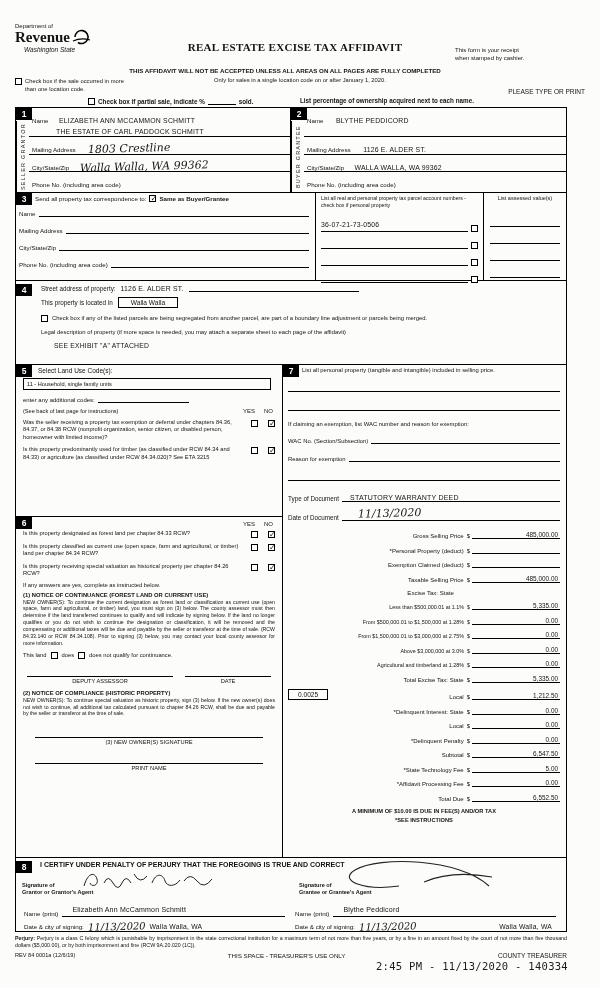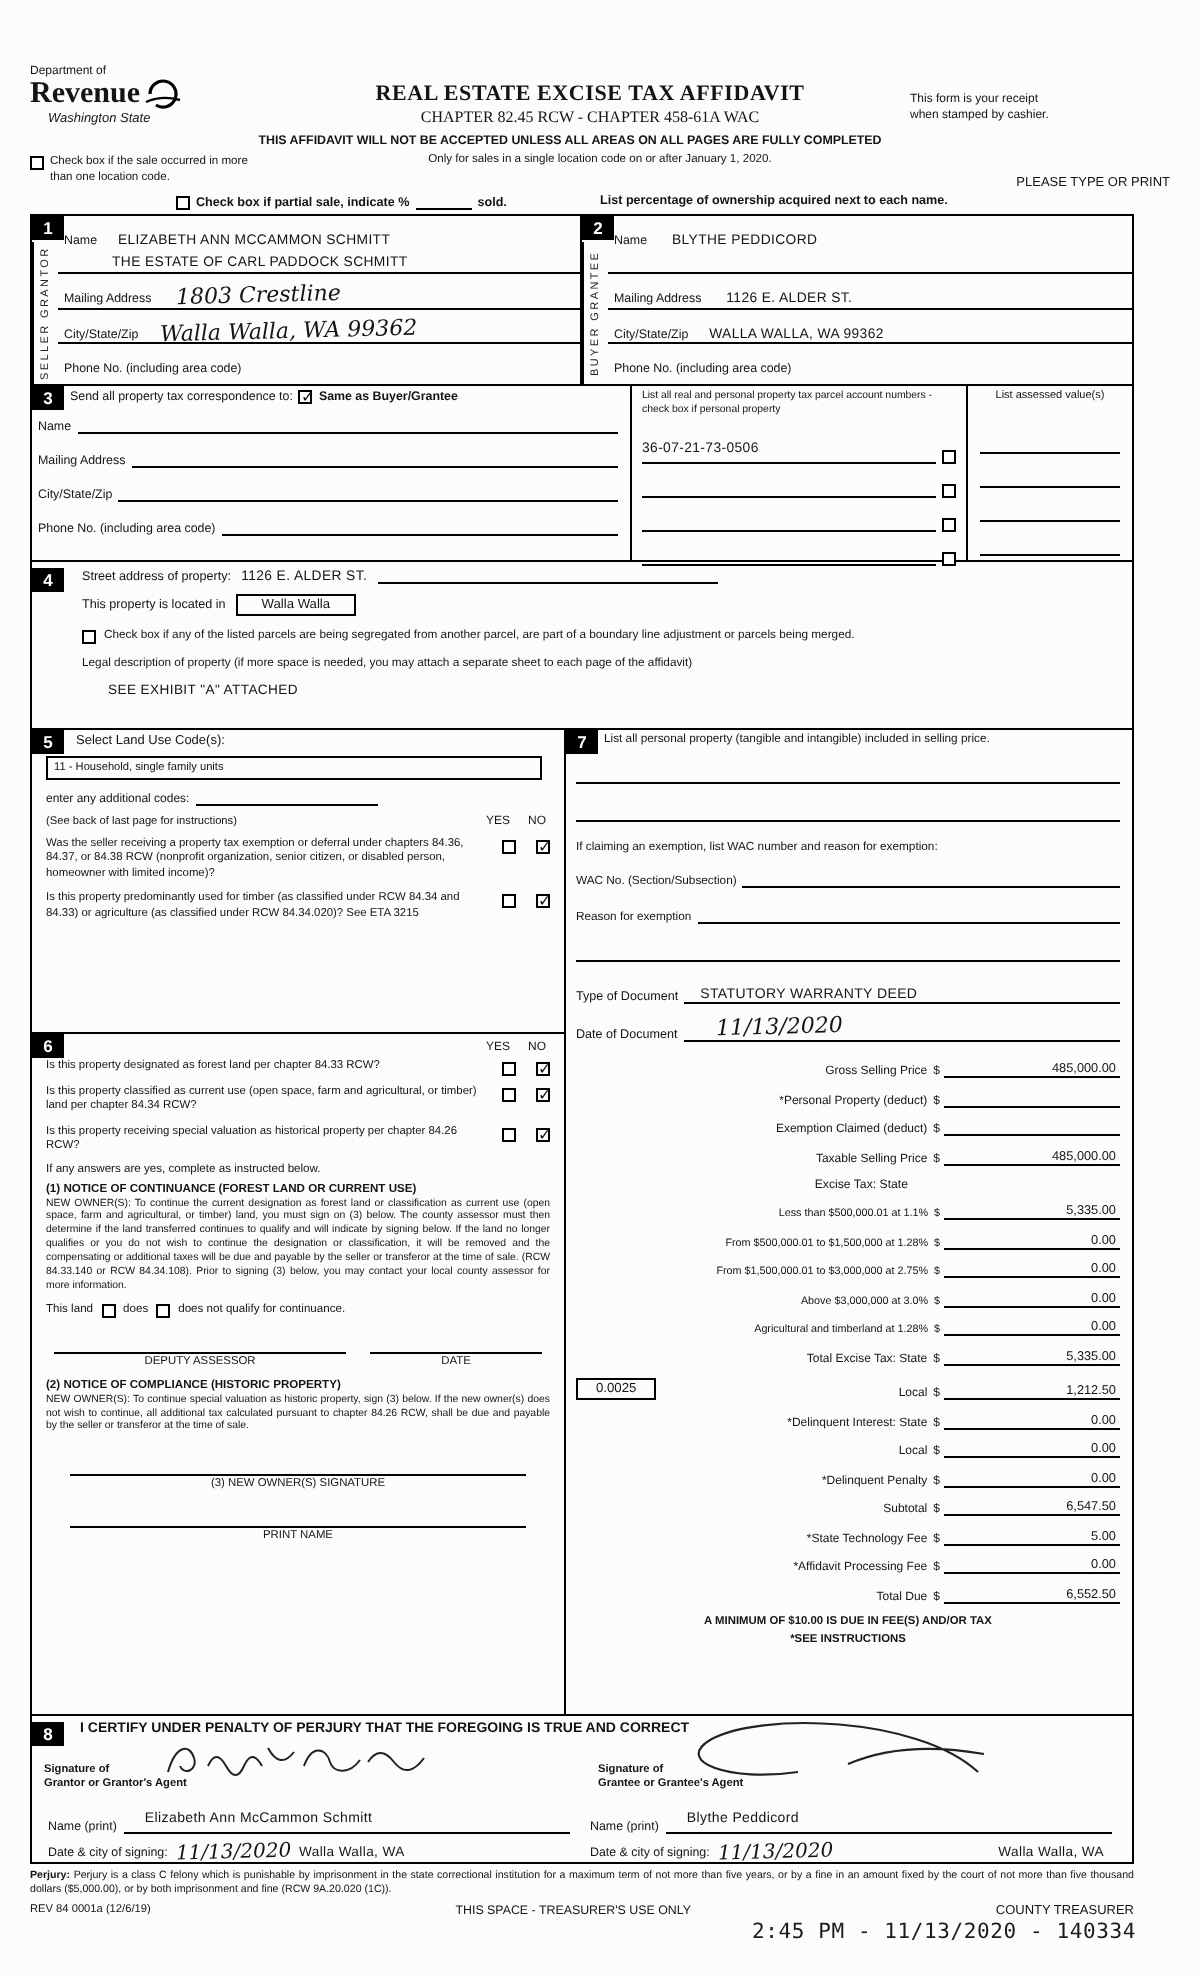--- a/index.html
+++ b/index.html
@@ -34,35 +34,34 @@
   .mnote{text-align:center;font-size:5.7px;font-weight:bold;margin-top:6px;}
   .blankline{border-bottom:1px solid #000;margin-top:13px;height:6px;}
   .ovl{border-top:1px solid #000;text-align:center;font-size:5.7px;padding-top:1px;}
   .s8row{width:50%;display:flex;align-items:flex-end;gap:4px;padding:0 6px 0 4px;}
 </style>
 </head>
 <body>
 
 <div class="page">
 
-  <div class="abs" style="left:15px;top:33px;">
+  <div class="abs" style="left:15px;top:23px;">
     <div style="font-size:6px;">Department of</div>
     <div style="display:flex;align-items:center;gap:2px;">
       <span class="ser" style="font-size:15px;font-weight:bold;">Revenue</span>
       <svg width="20" height="17" viewBox="0 0 20 17">
           <path d="M3 8 A6.5 6.5 0 1 1 6 13.5" fill="none" stroke="#000" stroke-width="1.6"></path>
           <path d="M1 12 Q 9 8.5 18 11" fill="none" stroke="#000" stroke-width="1.2"></path>
         </svg>
     </div>
     <div style="font-size:6.5px;font-style:italic;margin-left:9px;">Washington State</div>
   </div>
 
   <div class="abs" style="left:130px;top:41px;width:330px;text-align:center;">
     <div class="ser b" style="font-size:11px;letter-spacing:.3px;">REAL ESTATE EXCISE TAX AFFIDAVIT</div>
-    <div class="ser" style="font-size:8px;margin-top:1px;">CHAPTER 82.45 RCW - CHAPTER 458-61A WAC</div>
   </div>
 
   <div class="abs" style="left:455px;top:46px;width:110px;font-size:6px;line-height:1.35;">
     <div>This form is your receipt</div>
     <div>when stamped by cashier.</div>
   </div>
 
   <div class="abs b" style="left:70px;top:67px;width:430px;text-align:center;font-size:6.2px;">THIS AFFIDAVIT WILL NOT BE ACCEPTED UNLESS ALL AREAS ON ALL PAGES ARE FULLY COMPLETED</div>
   <div class="abs" style="left:150px;top:77px;width:300px;text-align:center;font-size:5.8px;">Only for sales in a single location code on or after January 1, 2020.</div>
 

